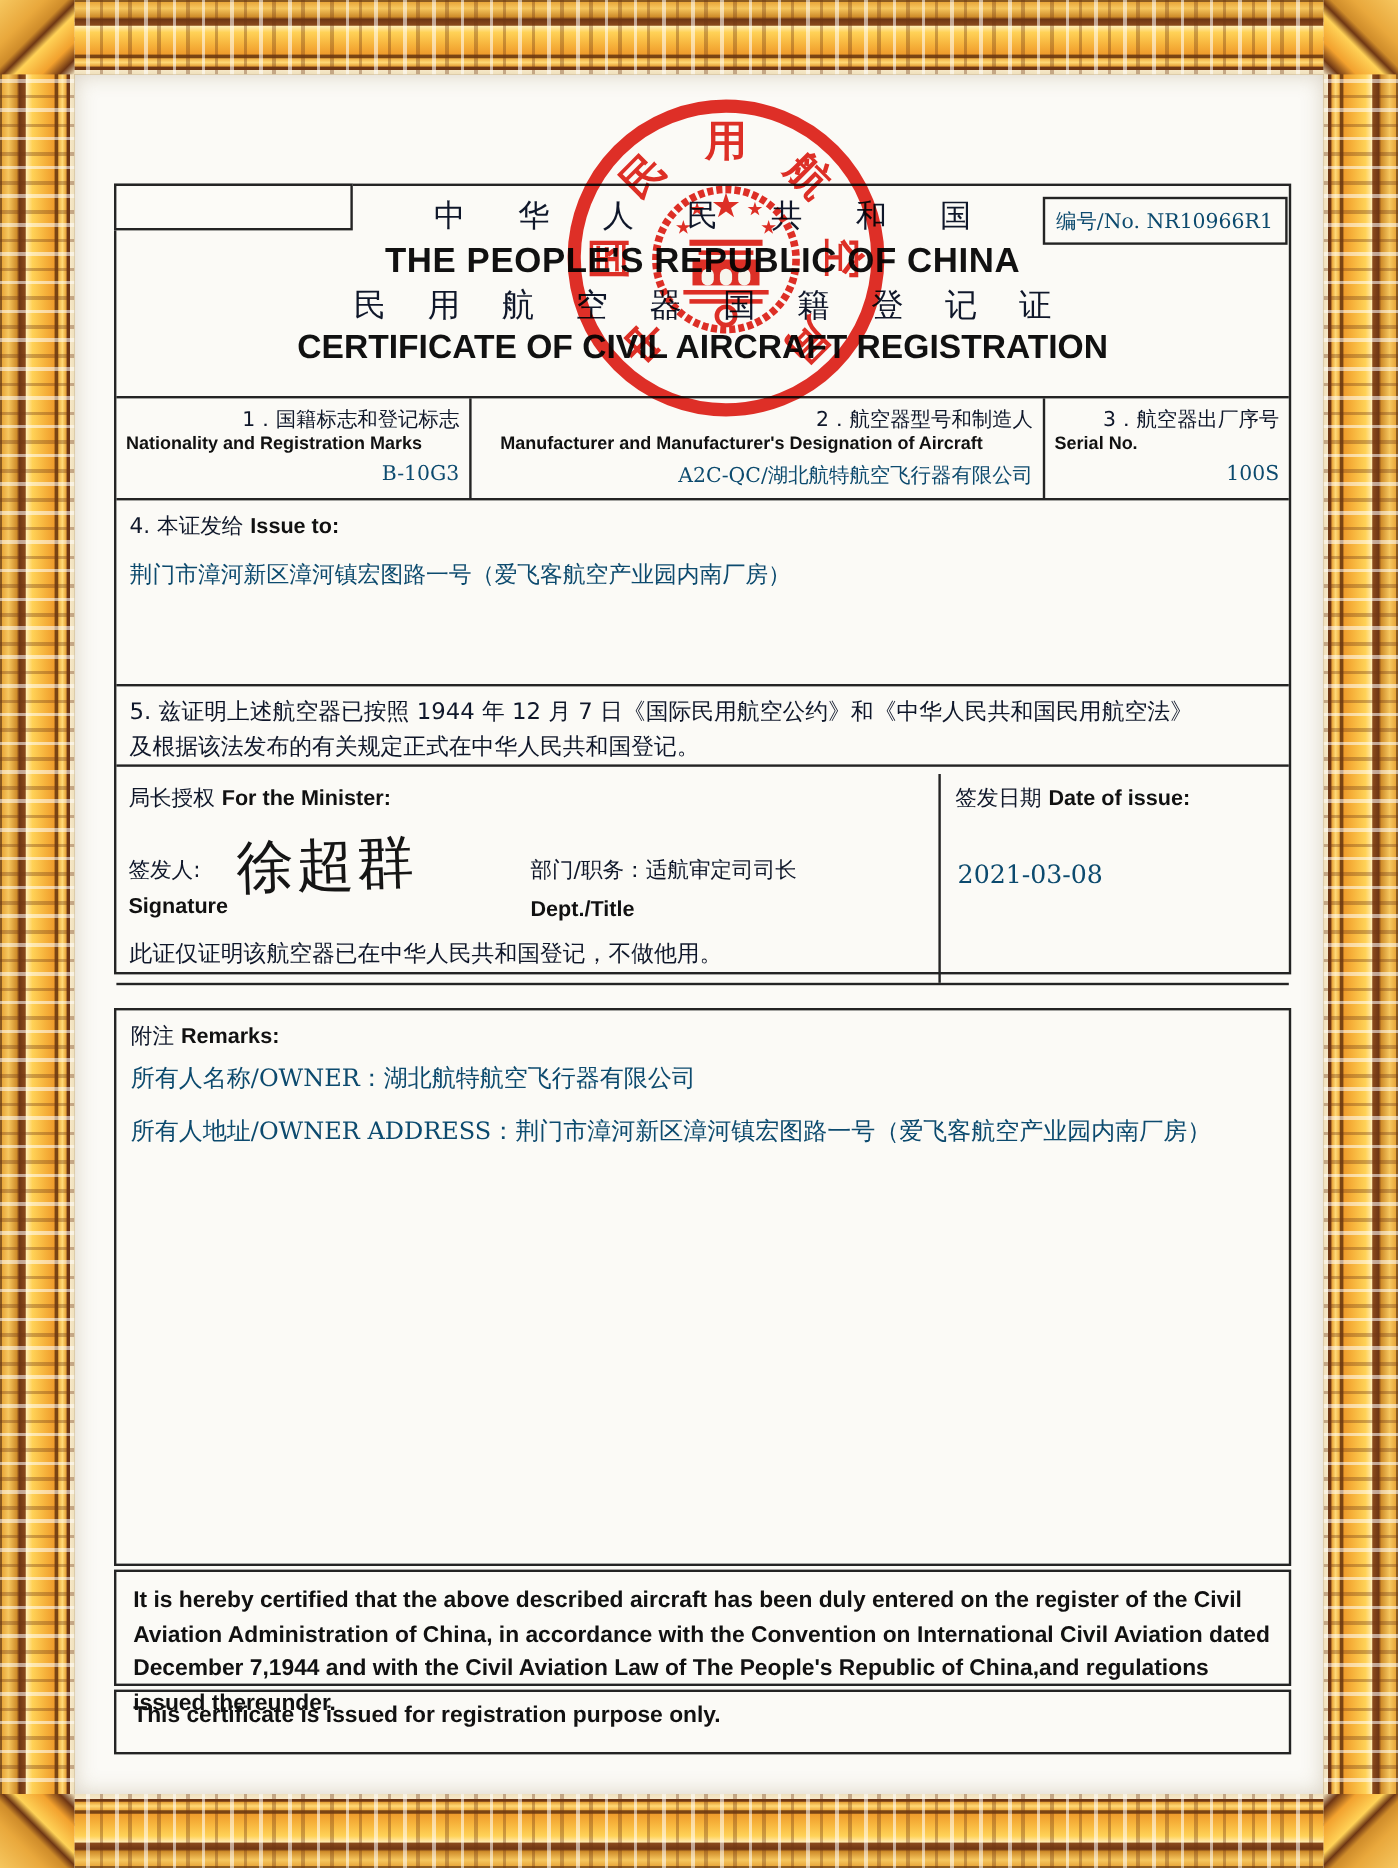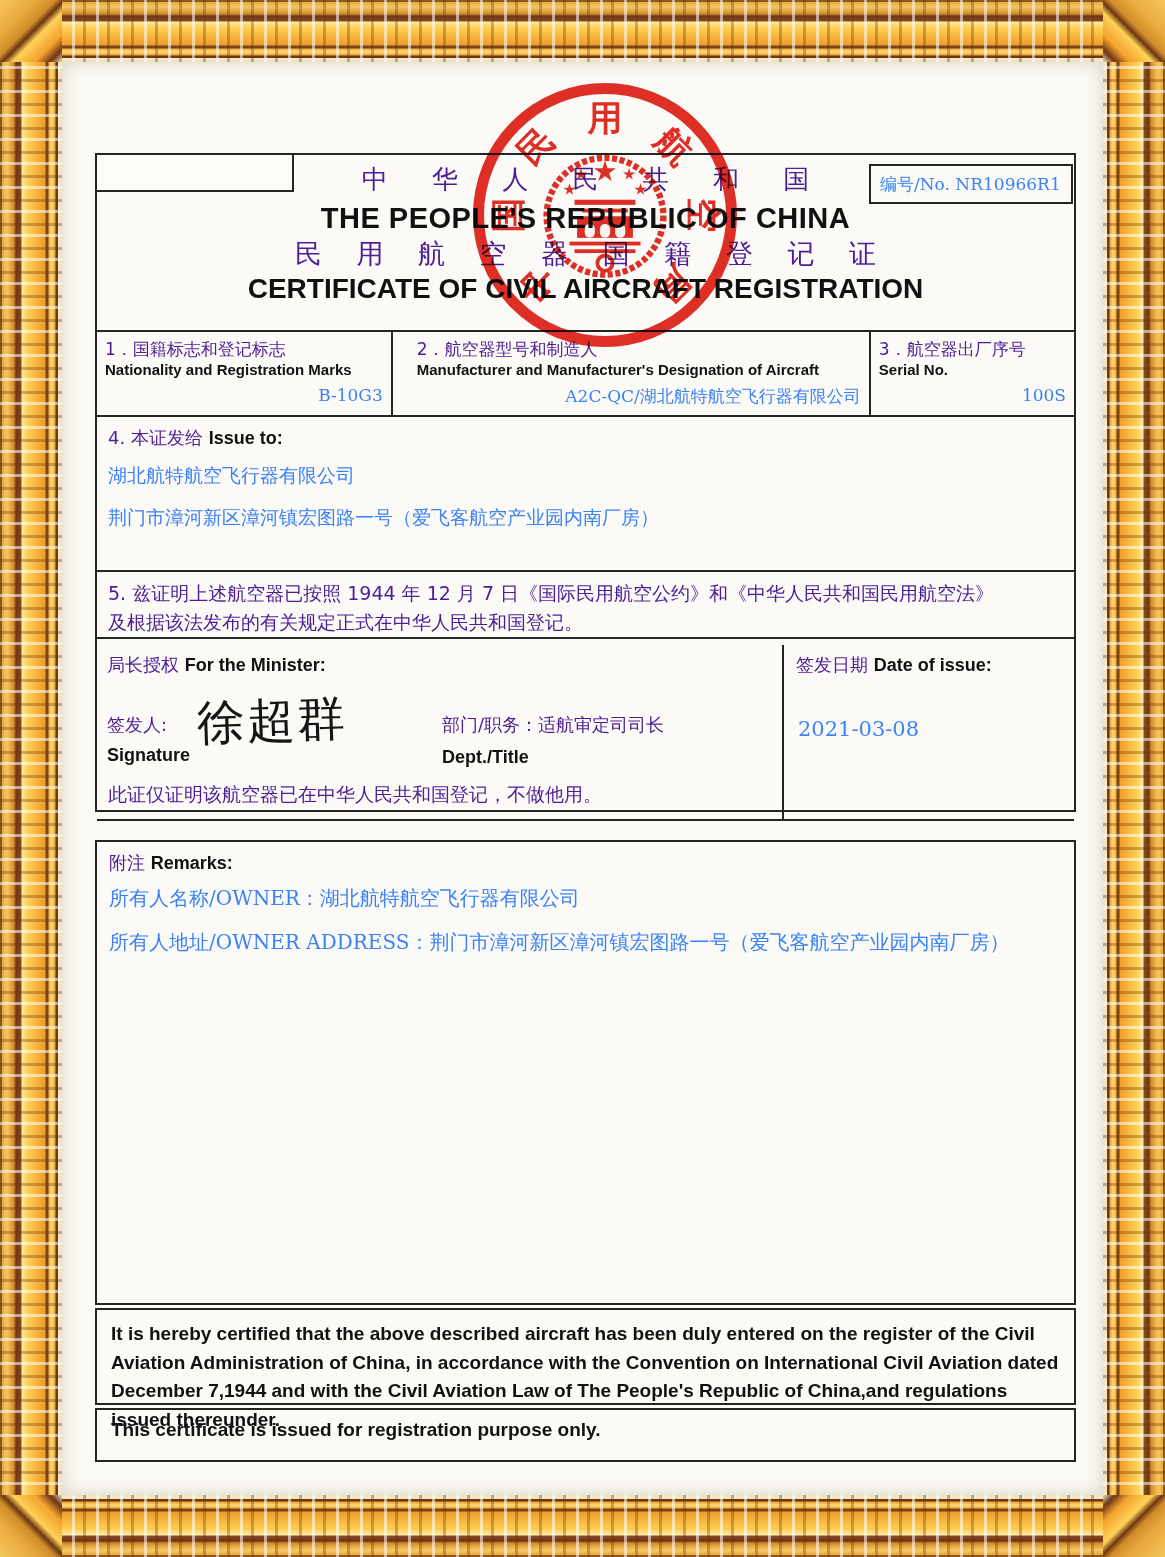--- a/index.html
+++ b/index.html
@@ -31,40 +31,40 @@
   .c-tr{top:0;right:0;transform:scaleX(-1);}
   .c-bl{bottom:0;left:0;transform:scaleY(-1);}
   .c-br{bottom:0;right:0;transform:scale(-1,-1);}
 
   
   .paper{position:absolute;inset:62px;background:#fbfaf6;z-index:3;
     box-shadow:inset 0 0 18px rgba(120,90,40,.25);}
 
   .abs{position:absolute;}
   .bx{border:2px solid #242424;box-sizing:border-box;background:transparent;}
-  .zh{font-family:"DejaVu Sans",sans-serif;color:#4c1d95;}
+  .zh{font-family:"DejaVu Sans",sans-serif;color:#0f172a;}
   .en-b{font-family:"Liberation Sans","DejaVu Sans",sans-serif;font-weight:bold;color:#111;}
-  .ser{font-family:"DejaVu Serif","Liberation Serif",serif;color:#3b82f6;}
+  .ser{font-family:"DejaVu Serif","Liberation Serif",serif;color:#0c4a6e;}
 
   
   .main-table{left:33px;top:91px;width:981px;height:659px;z-index:4;}
   .sec{position:absolute;left:0;right:0;border-bottom:2px solid #242424;box-sizing:border-box;}
   .sec-header{top:0;height:177px;text-align:center;}
   .corner-box{position:absolute;left:-2px;top:-2px;width:199px;height:39px;border:2px solid #242424;box-sizing:border-box;background:#fcfbf7;}
   .serial-box{position:absolute;right:1px;top:9px;width:204px;height:40px;border:2px solid #242424;box-sizing:border-box;
     display:flex;align-items:center;padding-left:9px;font-size:17px;}
   .t1{margin-top:7px;font-size:26px;letter-spacing:18px;text-indent:18px;}
   .t2{margin-top:5px;font-size:29px;letter-spacing:.5px;}
   .t3{margin-top:1px;font-size:27px;letter-spacing:13px;text-indent:13px;}
   .t4{margin-top:1px;font-size:28px;}
 
   .sec-row1{top:177px;height:85px;display:flex;}
   .cell{box-sizing:border-box;padding:6px 8px;text-align:left;}
   .cell+.cell{border-left:2px solid #242424;}
-  .cell .czh{font-size:17px;}
+  .cell .czh{font-size:17px;text-align:right;}
   .cell .cen{font-size:15px;line-height:1.15;}
   .cell .cval{font-size:17px;margin-top:7px;text-align:right;}
   .cw1{width:295px;} .cw2{width:480px;padding-left:24px;} .cw3{width:206px;}
 
   .sec-4{top:262px;height:155px;padding:9px 11px;text-align:left;}
   .s4-label{font-size:18px;}
   .s4-owner{font-size:19px;margin-top:13px;}
   .s4-addr{font-size:19px;margin-top:16px;}
 
   .sec-5{top:417px;height:67px;padding:7px 11px;text-align:left;font-size:19px;line-height:1.5;}
@@ -147,21 +147,20 @@
           <div class="cen en-b">Serial No.</div>
           <div class="cval ser">100S</div>
         </div>
       </div>
 
       <div class="sec sec-4">
         <div class="s4-label">
           <span class="zh">4. 本证发给</span>
           <span class="en-b">Issue to:</span>
         </div>
-        <div class="s4-owner ser">湖北航特航空飞行器有限公司</div>
         <div class="s4-addr ser">荆门市漳河新区漳河镇宏图路一号（爱飞客航空产业园内南厂房）</div>
       </div>
 
       <div class="sec sec-5 zh">
         <div>5. 兹证明上述航空器已按照 1944 年 12 月 7 日《国际民用航空公约》和《中华人民共和国民用航空法》</div>
         <div>及根据该法发布的有关规定正式在中华人民共和国登记。</div>
       </div>
 
       <div class="sec sec-min">
         <div class="min-left">

